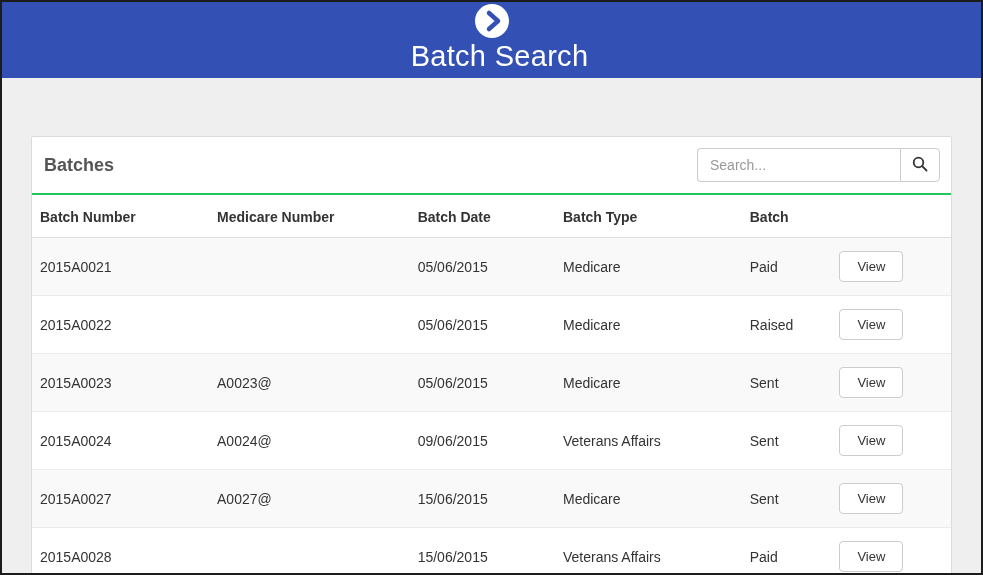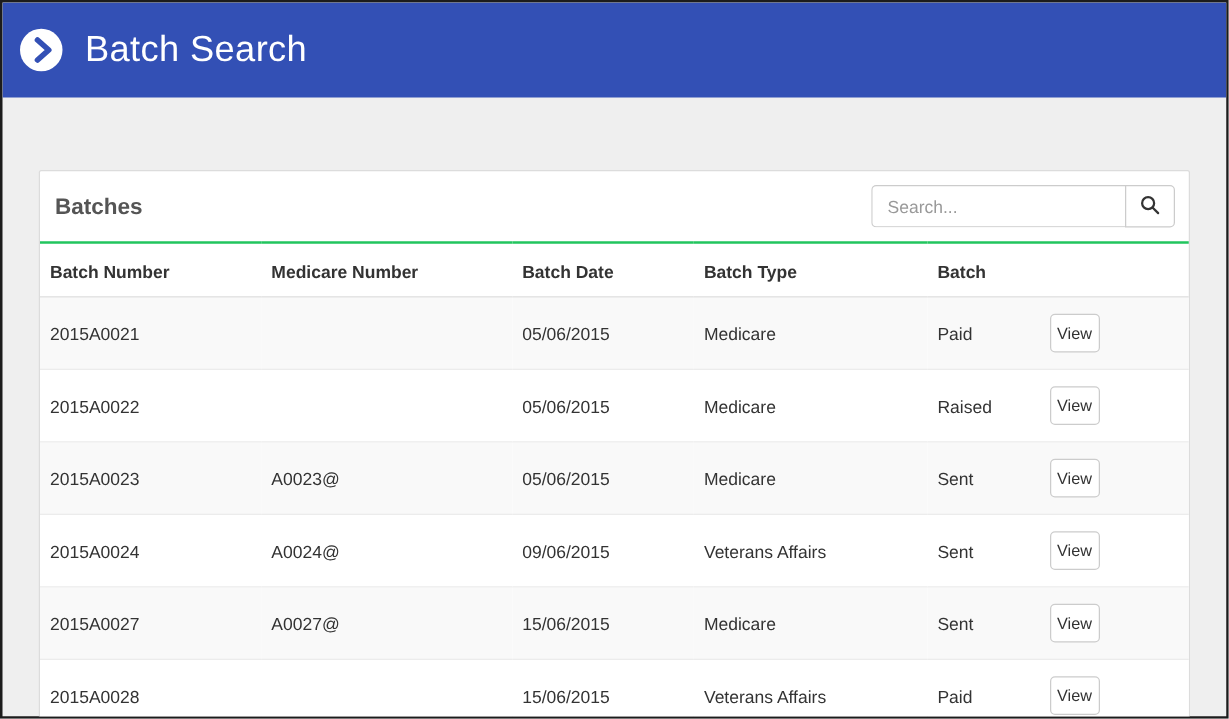--- a/index.html
+++ b/index.html
@@ -15,21 +15,22 @@
     background: #efefef;
     overflow: hidden;
     position: relative;
   }
   
   .app-bar {
     height: 76px;
     background: #3350b5;
     display: flex;
     align-items: center;
-    padding: 0 12px;
+    padding: 0 32px;
+    flex-direction: column;
   }
   .app-bar .circle-icon {
     width: 38px;
     height: 38px;
     flex: 0 0 38px;
   }
   .app-bar .title {
     color: #ffffff;
     font-size: 29px;
     font-weight: 400;
@@ -110,21 +111,21 @@
   th.col-medicare,     td.cell-medicare     { width: 202px; }
   th.col-date,         td.cell-date         { width: 146px; }
   th.col-type,         td.cell-type         { width: 188px; }
   th.col-status,       td.cell-status       { width: 90px; }
   th.col-action,       td.cell-action       { width: 120px; }
   td.cell-action { text-align: left; padding-right: 45px; }
   .view-btn {
     background: #ffffff;
     border: 1px solid #cccccc;
     border-radius: 4px;
-    padding: 7px 5px;
+    padding: 7px 17px;
     font-size: 13px;
     color: #333333;
     cursor: pointer;
     font-family: "Liberation Sans", sans-serif;
   }
 </style>
 </head>
 <body>
 
 <div class="frame">

